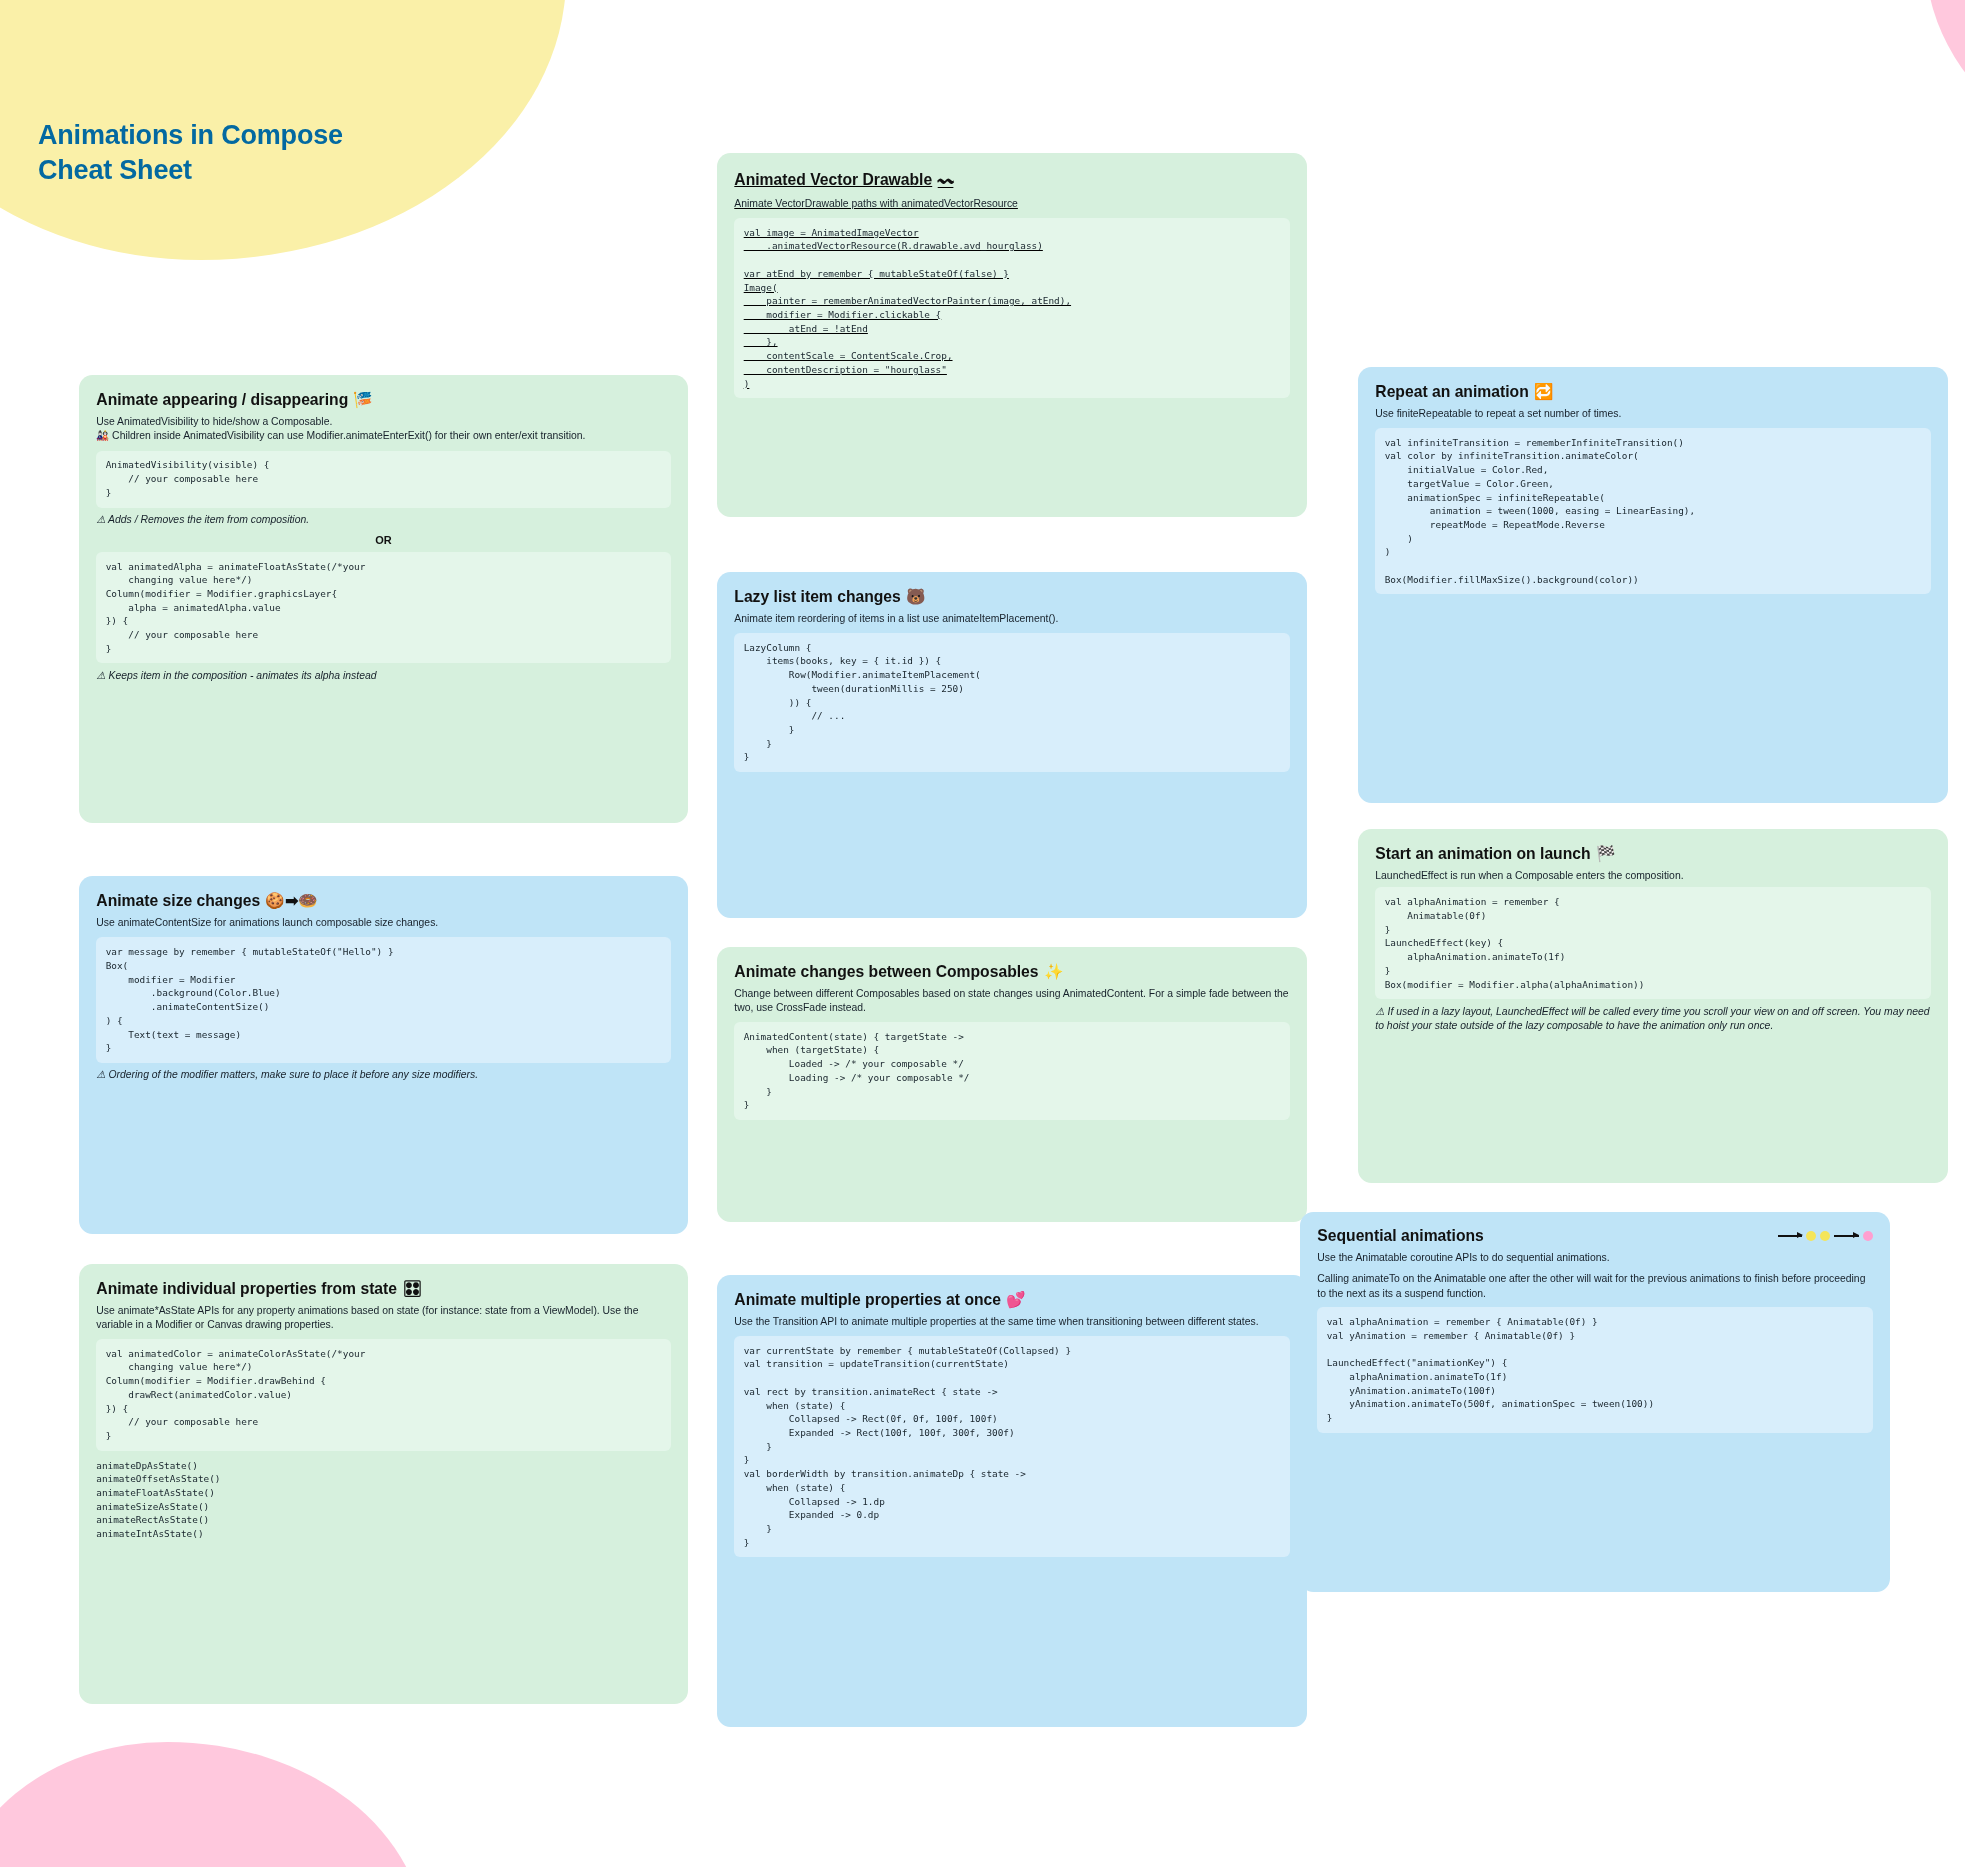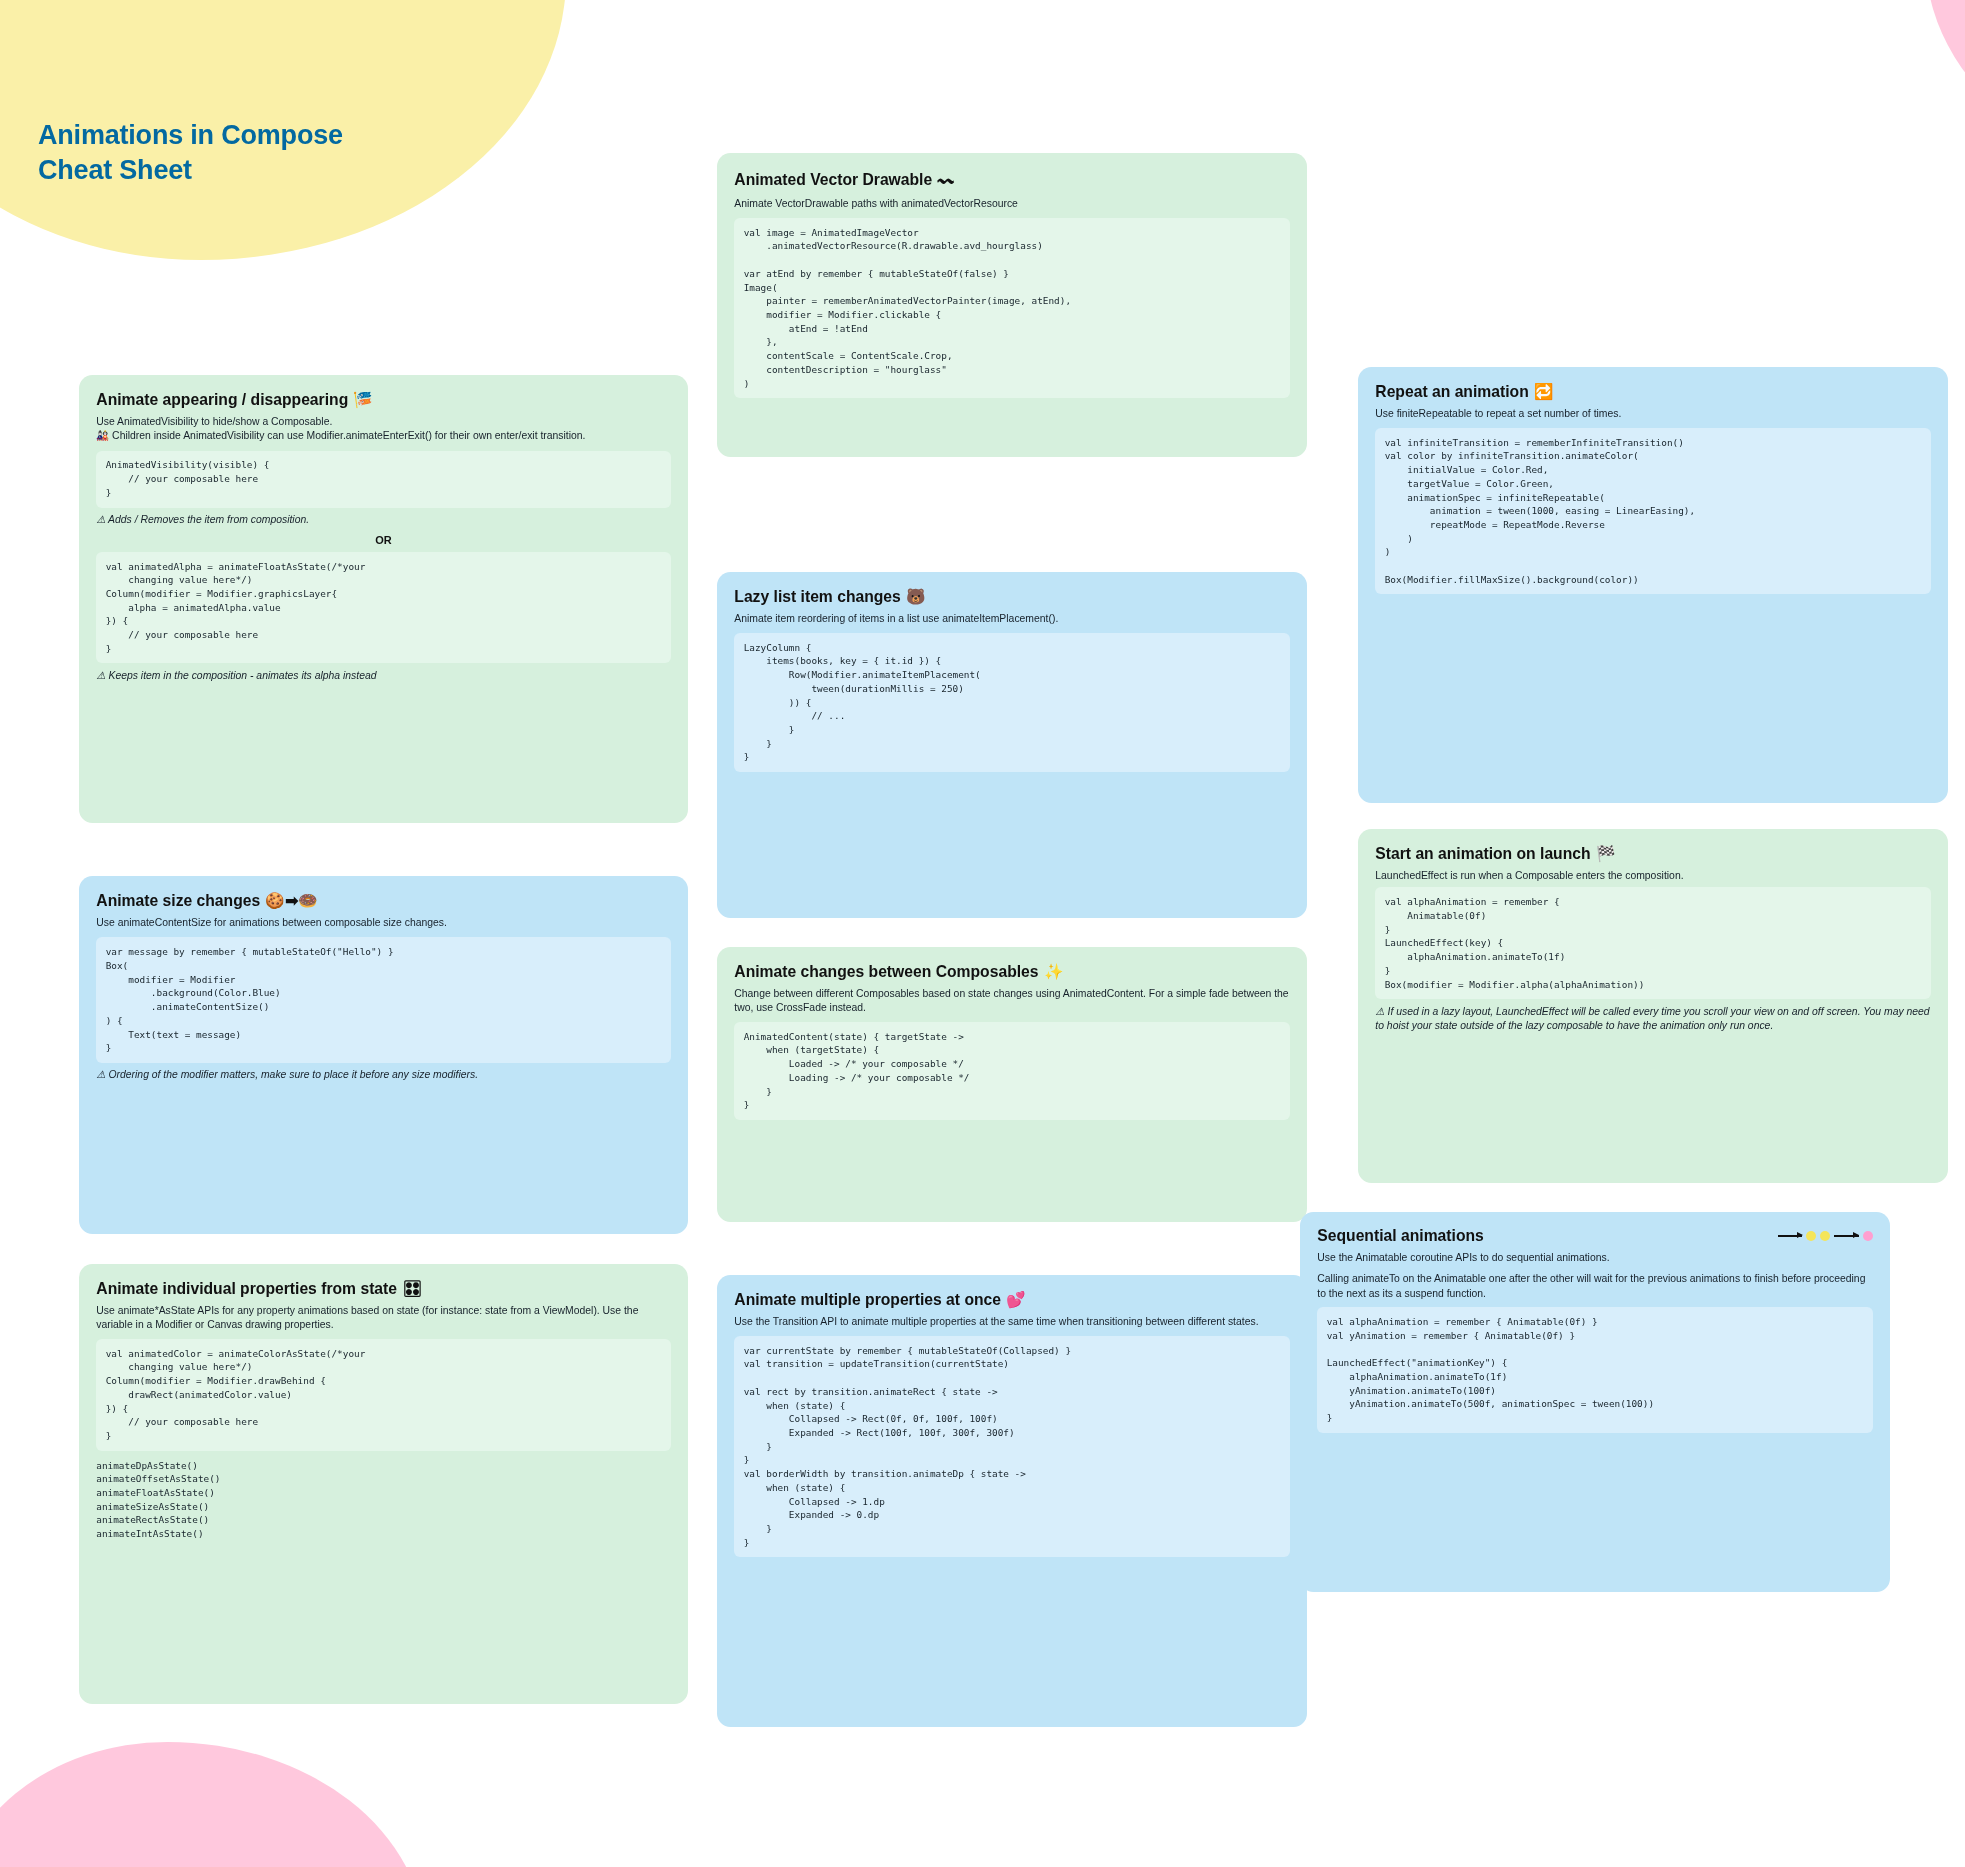--- a/index.html
+++ b/index.html
@@ -106,21 +106,21 @@
     // your composable here
 }</pre>
     <p class="note">⚠ Keeps item in the composition - animates its alpha instead</p>
   </div>
 
   <div class="card blue" style="left:79px; top:876px; width:609px; height:358px;">
     <h2>
       <span>Animate size changes</span>
       <span class="emoji">🍪➡🍩</span>
     </h2>
-    <p>Use animateContentSize for animations between composable size changes.</p>
+    <p>Use animateContentSize for animations launch composable size changes.</p>
     <pre class="code">var message by remember { mutableStateOf("Hello") }
 Box(
     modifier = Modifier
         .background(Color.Blue)
         .animateContentSize()
 ) {
     Text(text = message)
 }</pre>
     <p class="note">⚠ Ordering of the modifier matters, make sure to place it before any size modifiers.</p>
   </div>
@@ -139,21 +139,21 @@
     // your composable here
 }</pre>
     <pre class="code" style="background:transparent; padding-left:0; padding-top:2.4px;">animateDpAsState()
 animateOffsetAsState()
 animateFloatAsState()
 animateSizeAsState()
 animateRectAsState()
 animateIntAsState()</pre>
   </div>
 
-  <div class="card green" style="left:717px; top:153px; width:590px; height:304px;">
+  <div class="card green" style="left:717px; top:153px; width:590px; height:364px;text-decoration:underline;">
     <h2>
       <span>Animated Vector Drawable</span>
       <span class="emoji">〰</span>
     </h2>
     <p class="tight">Animate VectorDrawable paths with animatedVectorResource</p>
     <pre class="code">val image = AnimatedImageVector
     .animatedVectorResource(R.drawable.avd_hourglass)
 
 var atEnd by remember { mutableStateOf(false) }
 Image(

